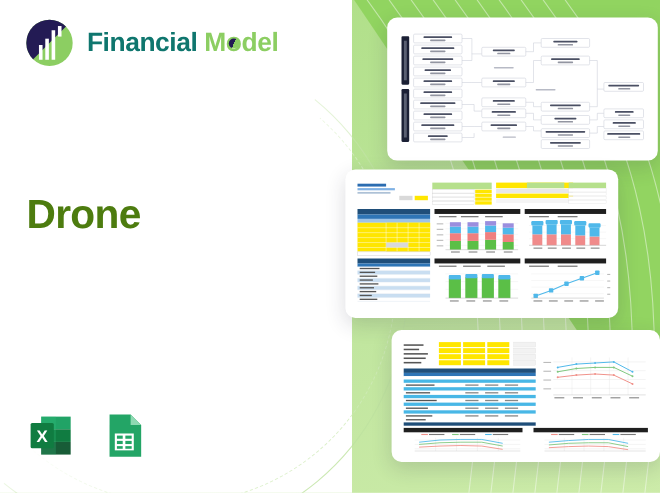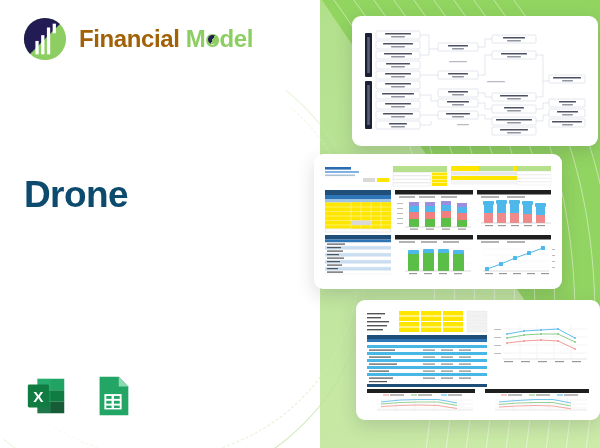--- a/index.html
+++ b/index.html
@@ -55,34 +55,34 @@
     position: absolute;
     left: -10px; top: 0;
     width: 330px; height: 448px;
     background: radial-gradient(ellipse at 25% 50%, rgba(255,255,255,1) 58%, rgba(255,255,255,0) 100%);
   }
 
   
   .brand { position: absolute; left: 22px; top: 16px; display: flex; align-items: center; gap: 11px; z-index: 5; }
   .brand-mark { width: 46px; height: 46px; flex: none; }
   .brand-text { font-size: 24px; font-weight: bold; letter-spacing: -0.4px; white-space: nowrap; }
-  .brand-text .w1 { color: #a16207; text-align: right; }
+  .brand-text .w1 { color: #0f766e; text-align: right; }
   .brand-text .w2 { color: #8cce62; }
   .brand-text .oo { position: relative; display: inline-block; }
   .brand-text .oo .glyph {
     position: absolute; left: 50%; top: 54%;
     width: 9px; height: 9px; margin-left: -4px; margin-top: -5px;
     border-radius: 50%;
     background: conic-gradient(from 200deg, #231b54 0deg 190deg, #8cce62 190deg 360deg);
   }
 
   
   .headline {
     position: absolute; left: 24px; top: 172px; z-index: 5;
-    color: #0c4a6e;
+    color: #4d7c0f;
     font-size: 37px; font-weight: bold; line-height: 1.25;
     letter-spacing: -0.6px;
   }
   .headline span { display: block; }
 
   
   .filetypes { position: absolute; left: 24px; top: 373px; display: flex; gap: 20px; z-index: 5; }
   .ft { width: 46px; height: 46px; }
 
   

